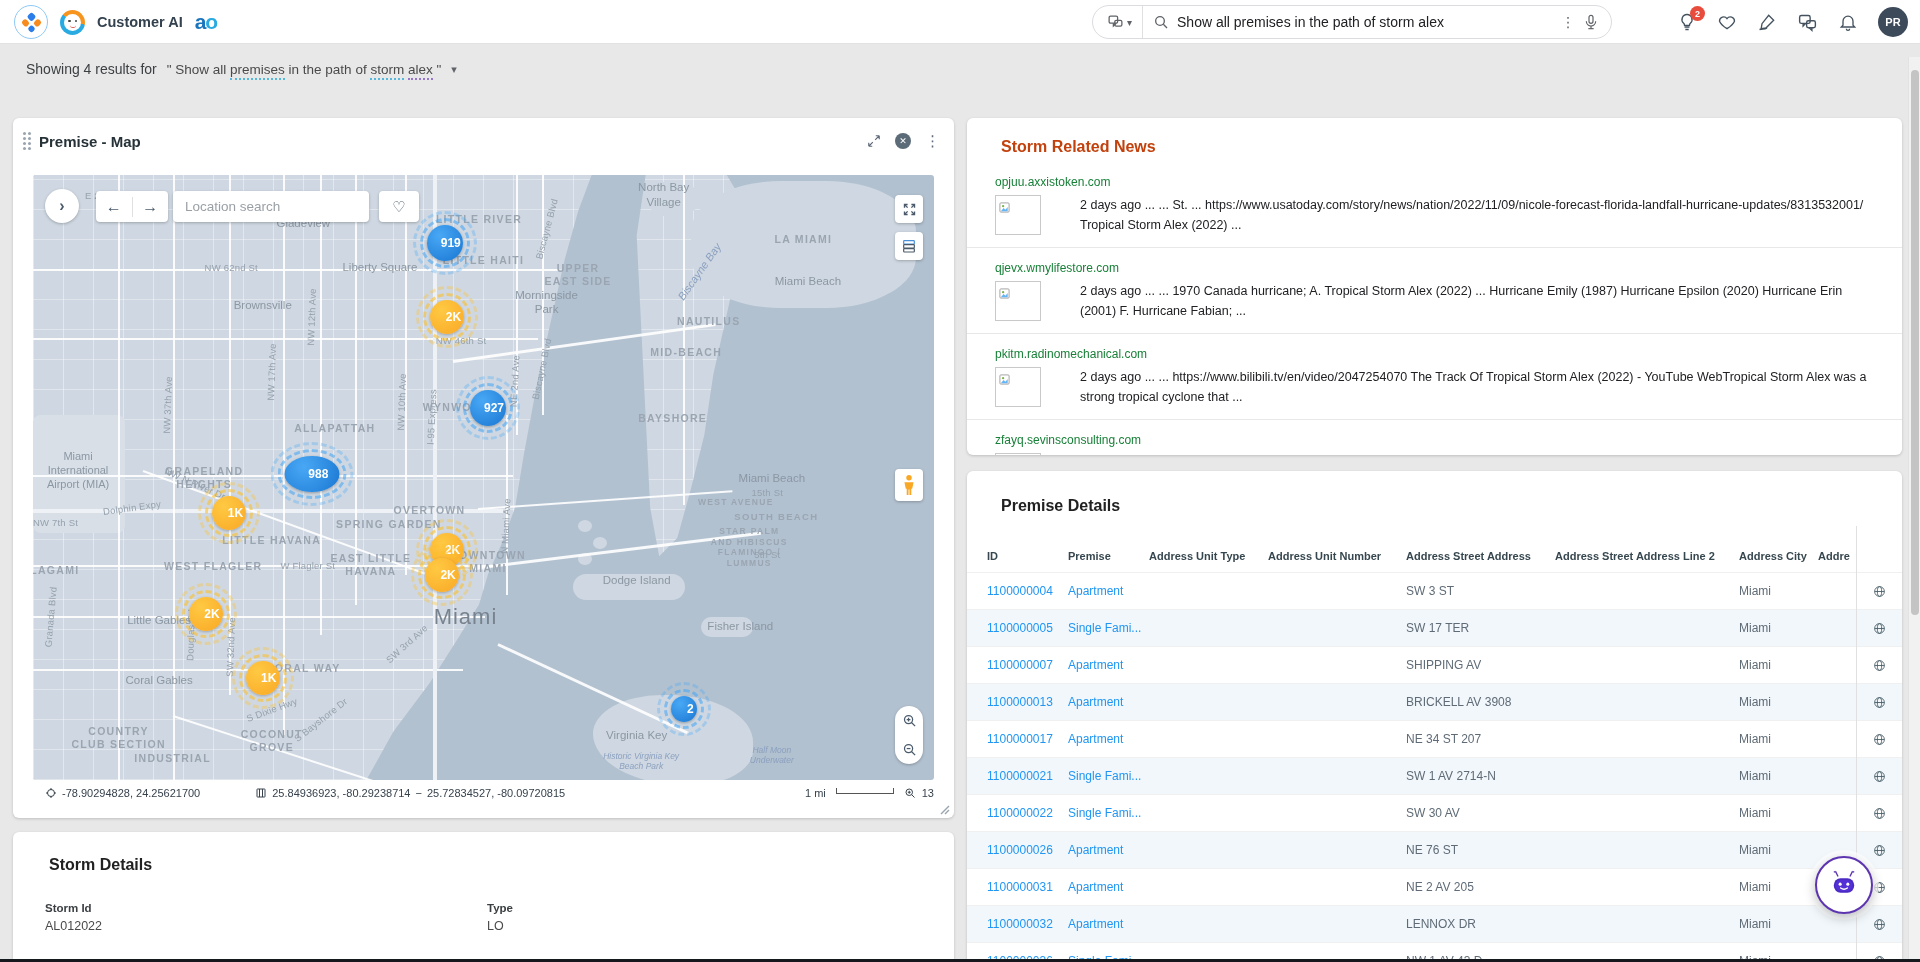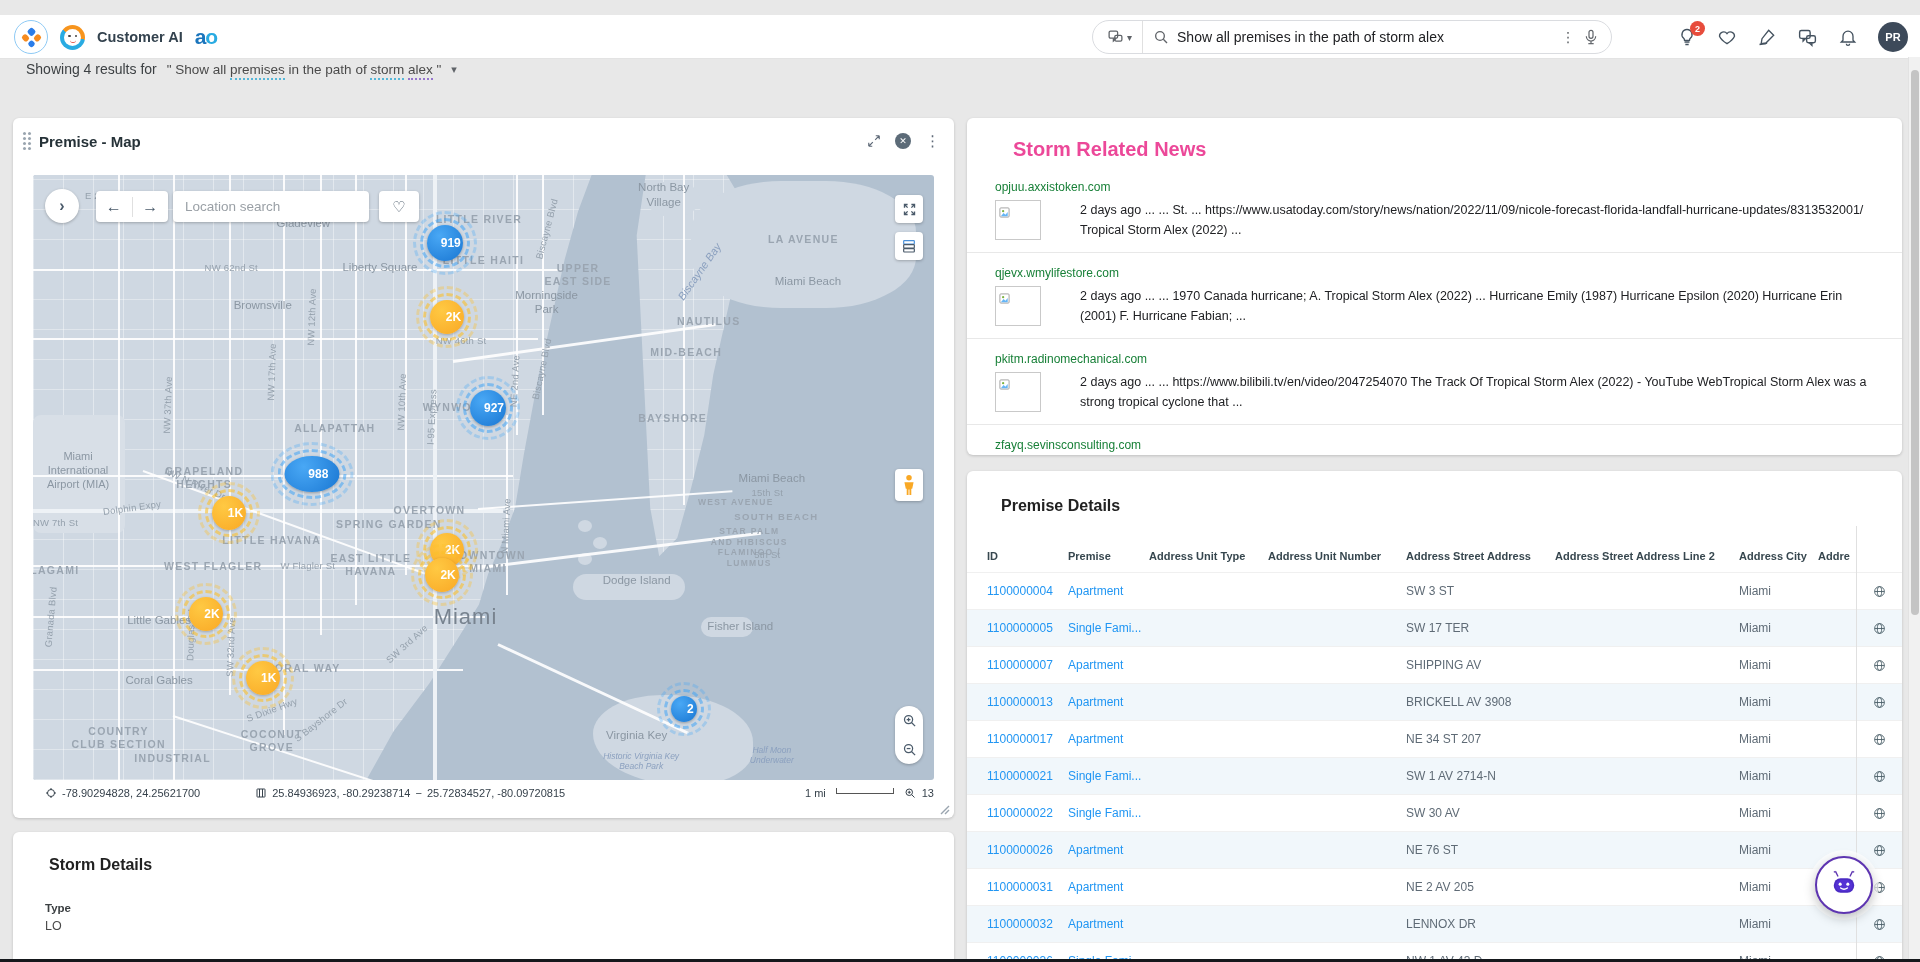--- a/index.html
+++ b/index.html
@@ -1,20 +1,20 @@
 <!DOCTYPE html>
 <html><head>
 <meta charset="utf-8">
 <style>
   * { margin:0; padding:0; box-sizing:border-box; }
   html,body { width:1920px; height:962px; overflow:hidden; }
   body { font-family:"Liberation Sans", sans-serif; background:#e8e8e8; position:relative; color:#333; }
 
   
-  .topbar { position:absolute; top:0; left:0; width:1920px; height:44px; background:#fff; border-bottom:1px solid #e3e3e3; z-index:30;margin-top:15px; }
+  .topbar { position:absolute; top:0; left:0; width:1920px; height:44px; background:#fff; border-bottom:1px solid #e3e3e3; z-index:30; }
   .logo-group { position:absolute; left:14px; top:5px; display:flex; align-items:center; gap:12px; height:34px; }
   .grid-btn { width:34px; height:34px; border-radius:50%; background:#fff; border:1.5px solid #8ecaf5; display:flex; align-items:center; justify-content:center; cursor:pointer; }
   .pinwheel { width:15px; height:15px; display:grid; grid-template-columns:1fr 1fr; gap:2px; transform:rotate(45deg); }
   .pinwheel i { border-radius:2.5px; }
   .pinwheel i:nth-child(1){background:#2b7de9;} .pinwheel i:nth-child(2){background:#f68b1f;}
   .pinwheel i:nth-child(3){background:#f68b1f;} .pinwheel i:nth-child(4){background:#2b7de9;}
   .face-logo { width:25px; height:25px; border-radius:50%; background:conic-gradient(from -50deg,#f7941d 0 150deg,#29abe2 150deg 360deg); position:relative; }
   .face-logo .face { position:absolute; left:4px; top:4px; width:17px; height:17px; border-radius:50%; background:#fff; }
   .face-logo .face i { position:absolute; top:6px; width:2.5px; height:2.5px; border-radius:50%; background:#444; }
   .face-logo .face i.l{left:4px;} .face-logo .face i.r{right:4px;}
@@ -111,21 +111,21 @@
   .scale-line { width:58px; height:6px; border-left:1px solid #555; border-right:1px solid #555; border-bottom:1px solid #555; margin:0 4px 4px 4px; }
   .resize-handle { position:absolute; right:4px; bottom:3px; z-index:4; }
 
   
   .sd-title { padding:24px 0 0 36px; font-size:16px; font-weight:700; color:#212121; }
   .sd-grid { display:grid; grid-template-columns:442px auto; padding:28px 0 0 32px; }
   .sd-label { font-size:11.5px; font-weight:700; color:#3c4043; }
   .sd-value { font-size:12.5px; color:#4a4a4a; margin-top:5px; }
 
   
-  .news-title { padding:20px 0 6px 46px; font-size:20px; font-weight:700; color:#ec4899; }
+  .news-title { padding:20px 0 6px 34px; font-size:16px; font-weight:700; color:#c2410c; }
   .news-item { padding:10px 28px 12px 28px; border-bottom:1px solid #e8e8e8; }
   .news-item:last-child { border-bottom:none; }
   .news-domain { font-size:12px; color:#188038; text-decoration:none; display:inline-block; margin-bottom:6px; cursor:pointer; }
   .news-row { display:flex; gap:14px; }
   .thumb { width:46px; height:40px; border:1px solid #c9c9c9; background:#fff; flex:none; padding:3px; }
   .news-text { font-size:12.5px; color:#202124; line-height:20px;margin-left:25px; }
 
   
   .tbl-title { padding:26px 0 0 34px; font-size:16px; font-weight:700; color:#212121; }
   .thead { position:absolute; top:69px; left:20px; right:0; height:32px; display:grid; grid-template-columns:81px 81px 119px 138px 149px 184px 79px 38px 46px; align-items:center; }
@@ -305,21 +305,21 @@
     <div class="road h" style="top:392px;left:440px;width:290px;height:3px;transform:rotate(-7deg);"></div>
     <div class="road h" style="top:468px;left:465px;width:210px;height:3px;transform:rotate(25deg);"></div>
 
     <div>
 
     <span class="map-label town" style="left: 70%; top: 3.2%;">North Bay
 Village</span>
         <span class="map-label town" style="left: 30%; top: 8%;">Gladeview</span>
         <span class="map-label dist" style="left: 49.5%; top: 7.5%;">LITTLE RIVER</span>
         <span class="map-label dist" style="left: 50%; top: 14.2%;">LITTLE HAITI</span>
-        <span class="map-label dist" style="left: 85.5%; top: 10.8%;">LA AVENUE</span>
+        <span class="map-label dist" style="left: 85.5%; top: 10.8%;">LA MIAMI</span>
         <span class="map-label dist" style="left: 60.5%; top: 16.5%;">UPPER
 EAST SIDE</span>
         <span class="map-label town" style="left: 38.5%; top: 15.2%;">Liberty Square</span>
         <span class="map-label street" style="left: 22%; top: 15.3%;">NW 62nd St</span>
         <span class="map-label town" style="left: 86%; top: 17.5%;">Miami Beach</span>
         <span class="map-label town" style="left: 57%; top: 21%;">Morningside
 Park</span>
         <span class="map-label town" style="left: 25.5%; top: 21.5%;">Brownsville</span>
         <span class="map-label dist" style="left: 75%; top: 24.3%;">NAUTILUS</span>
         <span class="map-label street" style="left: 47.5%; top: 27.5%;">NW 46th St</span>
@@ -483,20 +483,24 @@
   </div>
   <svg class="resize-handle" width="12" height="12" viewBox="0 0 12 12">
       <path d="M11 3 3 11M11 7 7 11" stroke="#9aa5af" stroke-width="1.4"></path>
     </svg>
 </div>
 
 <div class="card storm-card">
   <div class="sd-title">Storm Details</div>
   <div class="sd-grid">
 
+  <div class="sd-field">
+        <div class="sd-label">Storm Id</div>
+        <div class="sd-value">AL012022</div>
+      </div>
       <div class="sd-field">
         <div class="sd-label">Type</div>
         <div class="sd-value">LO</div>
       </div>
     </div>
 </div>
 
 <div class="card news-card">
   <div class="news-title">Storm Related News</div>
   <div>

